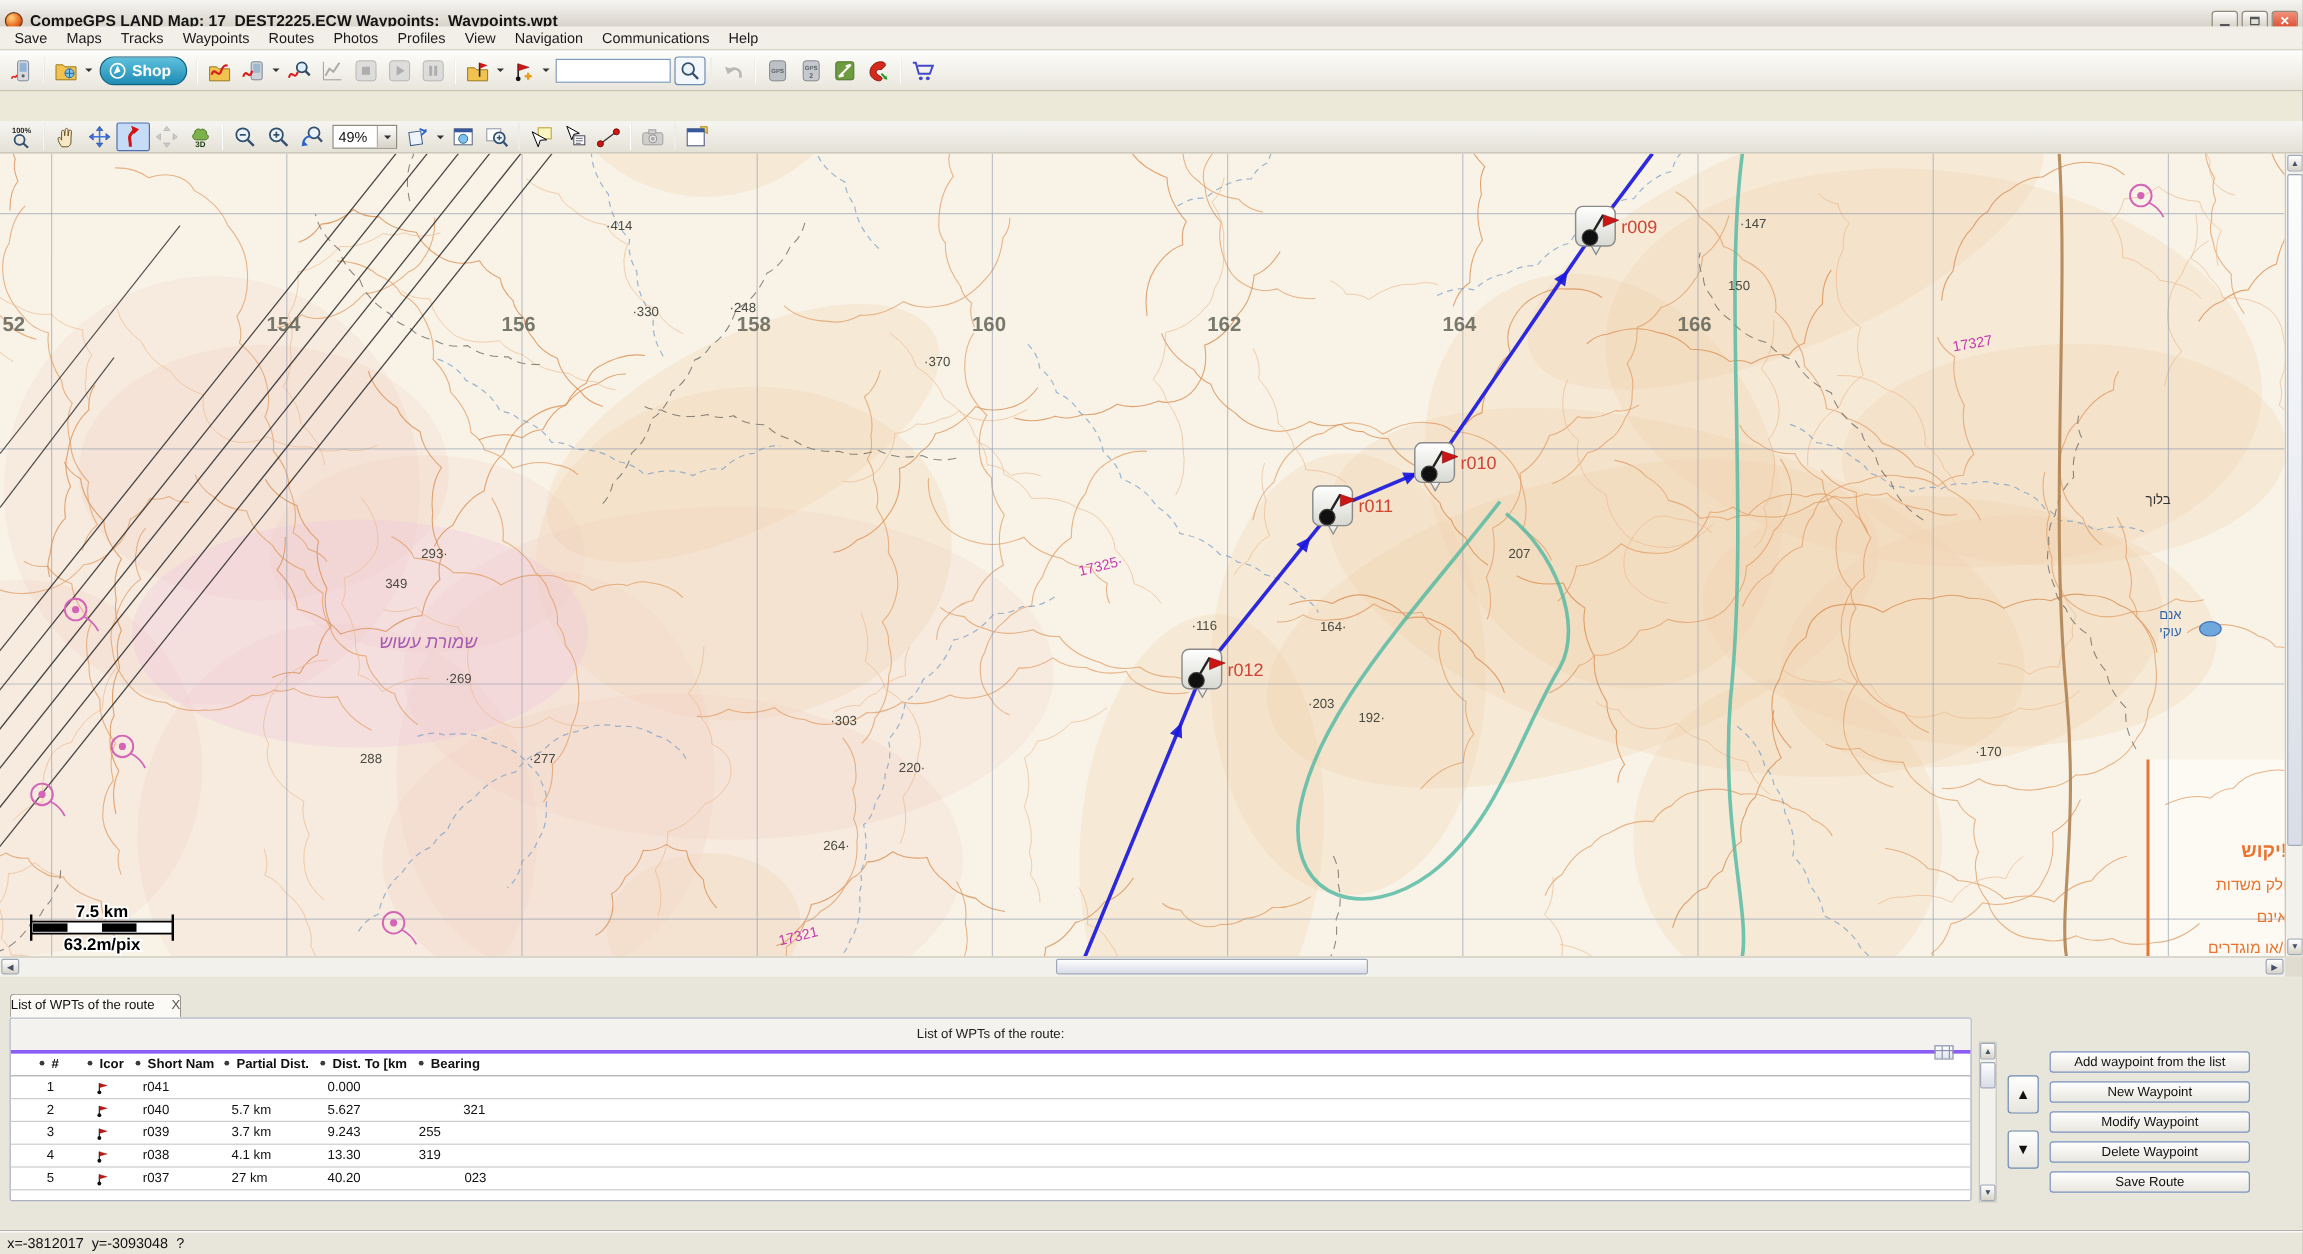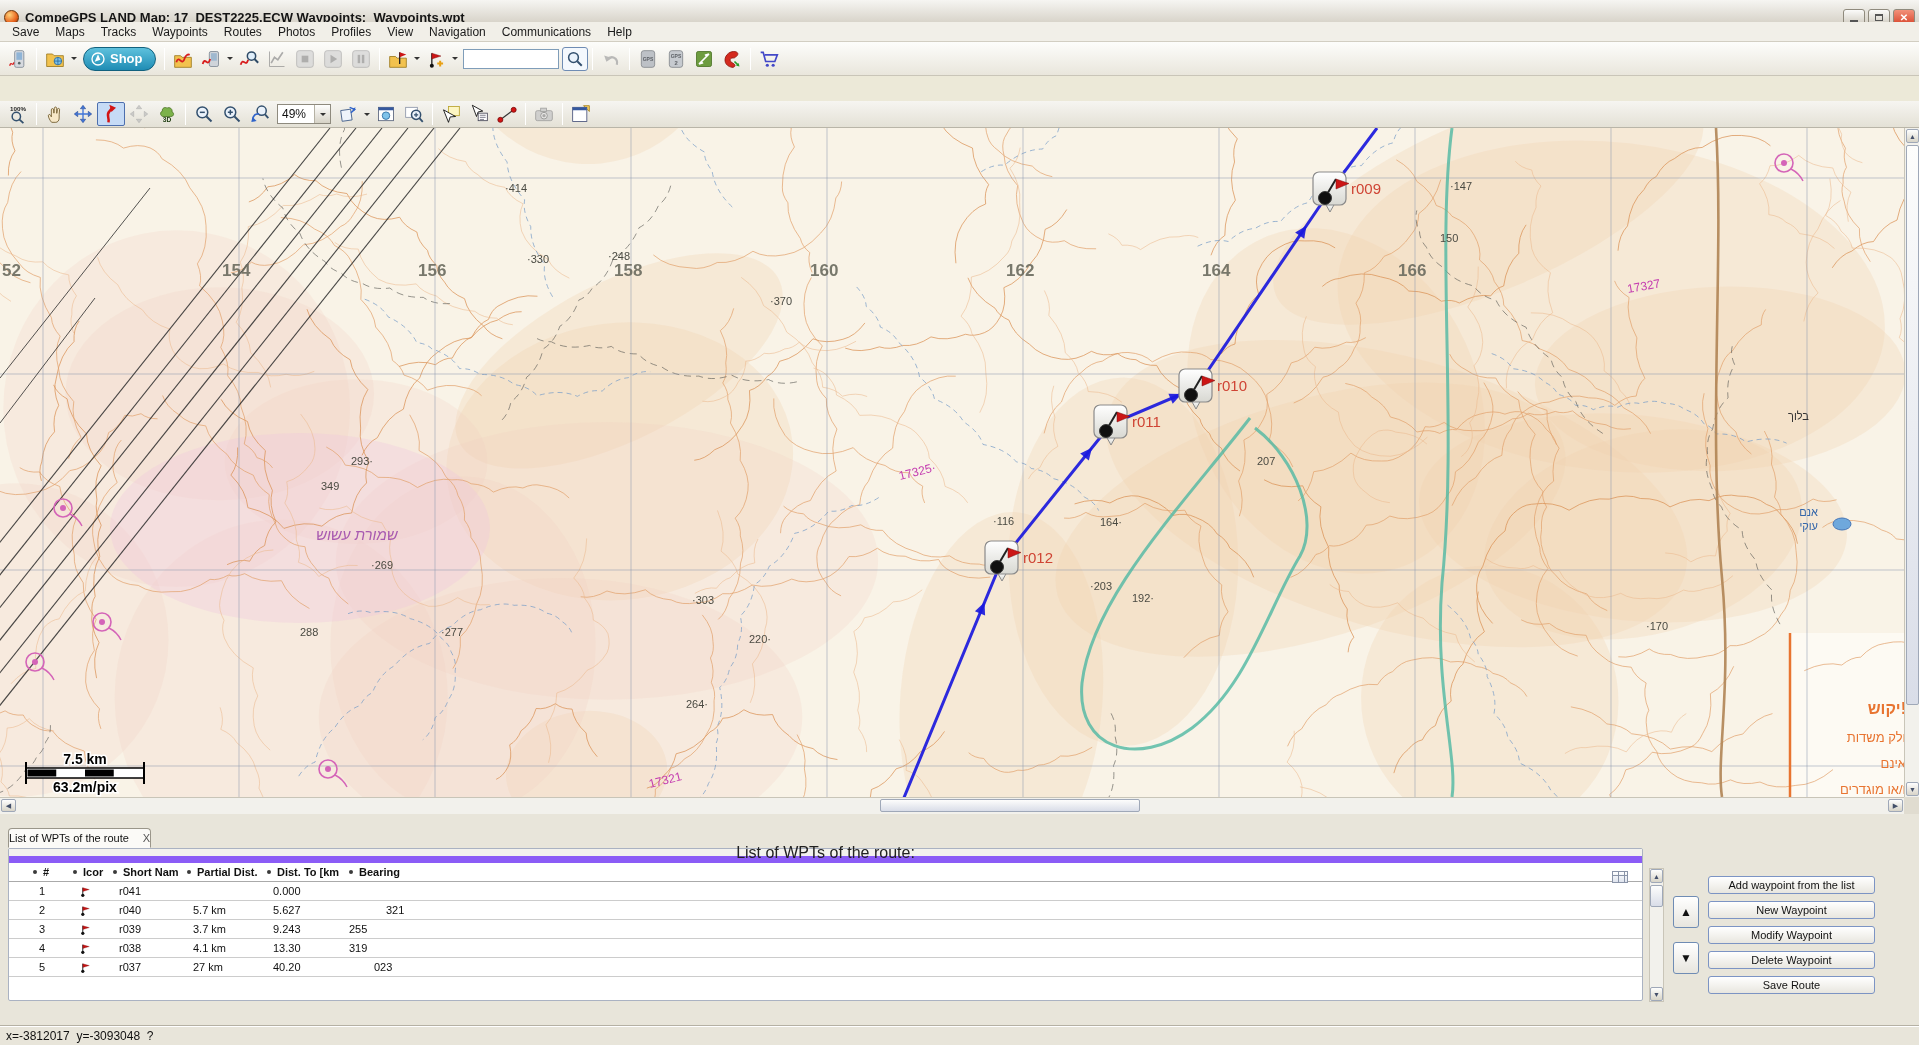--- a/index.html
+++ b/index.html
@@ -71,22 +71,22 @@
     display:flex;align-items:center;justify-content:center;font-size:7px;color:#44506a;}
   .sthumb{position:absolute;background:linear-gradient(#fdfdfc,#d9dde8);border:1px solid #9fa8b8;border-radius:2px;}
   
   .panel{position:absolute;left:0;top:814px;width:1919px;height:212px;background:#e8e5da;}
   .ptab{position:absolute;left:8px;top:14px;height:20px;padding:0 0;background:#fbfaf7;
     border:1px solid #9a968a;border-bottom-color:#fbfaf7;border-radius:4px 4px 0 0;
     font-size:11px;display:flex;align-items:center;gap:14px;z-index:2;}
   .ptab .closex{font-size:11px;color:#555;}
   .groupbox{position:absolute;left:8px;top:34px;width:1635px;height:153px;background:#fff;
     border:1px solid #aab2c2;border-radius:2px;}
-  .gtitle{height:14px;background:#f3f2ee;border-bottom:7px solid #8b5cf6;display:flex;align-items:center;
-    justify-content:center;font-size:16px;color:#222;}
+  .gtitle{height:29px;background:#f3f2ee;border-bottom:3px solid #8b5cf6;display:flex;align-items:center;
+    justify-content:center;font-size:11px;color:#222;}
   .thead{position:relative;height:19px;border-bottom:1px solid #aaa;}
   .hcell{position:absolute;top:3px;font-size:11px;font-weight:bold;white-space:nowrap;}
   .hdot{display:inline-block;width:4px;height:4px;border-radius:50%;background:#3a3a3a;margin-right:6px;vertical-align:2px;}
   .trow{position:relative;height:19px;border-bottom:1px solid #ccc;}
   .tcell{position:absolute;top:3px;font-size:11px;white-space:nowrap;}
   .gridicon{position:absolute;width:16px;height:12px;border:1px solid #8a94a8;
     background:linear-gradient(#fff,#dfe4ee);}
   .gridicon:before{content:"";position:absolute;left:0;right:0;top:3px;border-top:1px solid #8a94a8;}
   .gridicon:after{content:"";position:absolute;top:0;bottom:0;left:5px;border-left:1px solid #8a94a8;width:5px;border-right:1px solid #8a94a8;}
   .updownbtn{position:absolute;width:26px;height:32px;border:1px solid #6f8cb4;border-radius:3px;
@@ -882,21 +882,21 @@
             <span class="tcell" style="left: 340px;">319</span>
           </div>
           <div class="trow">
             <span class="tcell" style="left: 30px;">5</span>
             <span class="tcell" style="left: 70px;"><svg width="13" height="13">
                 <use href="#sym-wpflag"></use>
               </svg></span>
             <span class="tcell" style="left: 110px;">r037</span>
             <span class="tcell" style="left: 184px;">27 km</span>
             <span class="tcell" style="left: 264px;">40.20</span>
-            <span class="tcell" style="left: 335px; padding-left: 30px;">023</span>
+            <span class="tcell" style="left: 348px; padding-left: 30px;">023</span>
           </div>
         </div>
       <div class="gridicon" style="right:14px;top:22px;"></div>
     </div>
 
     <div style="position:absolute;left:1649px;top:54px;width:15px;height:134px;background:#f2f1ec;border:1px solid #c9c5b8;">
       <div class="sbtn" style="left:0px;top:0px;width:13px;height:14px;">▲</div>
       <div class="sthumb" style="left:0px;top:16px;width:13px;height:22px;"></div>
       <div class="sbtn" style="left:0px;bottom:0px;width:13px;height:14px;">▼</div>
     </div>

